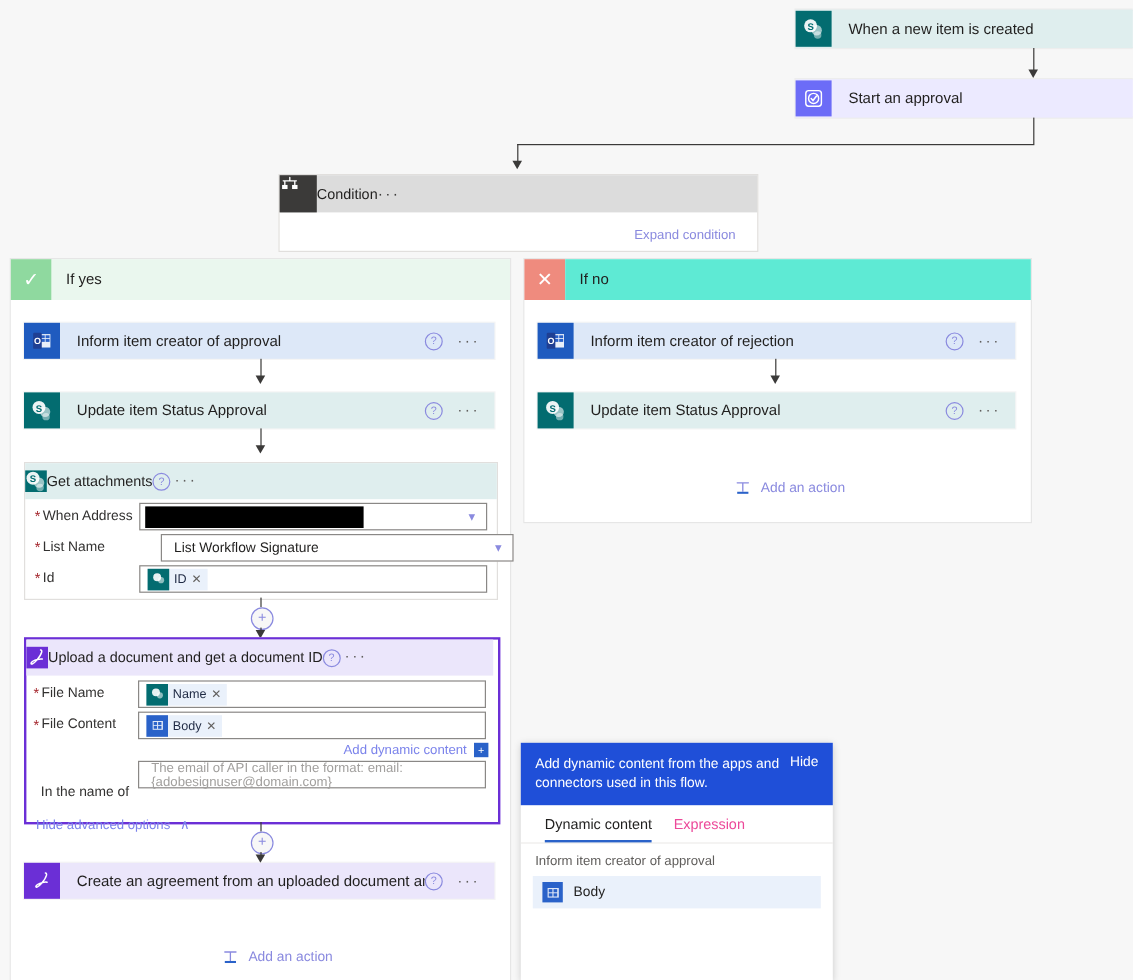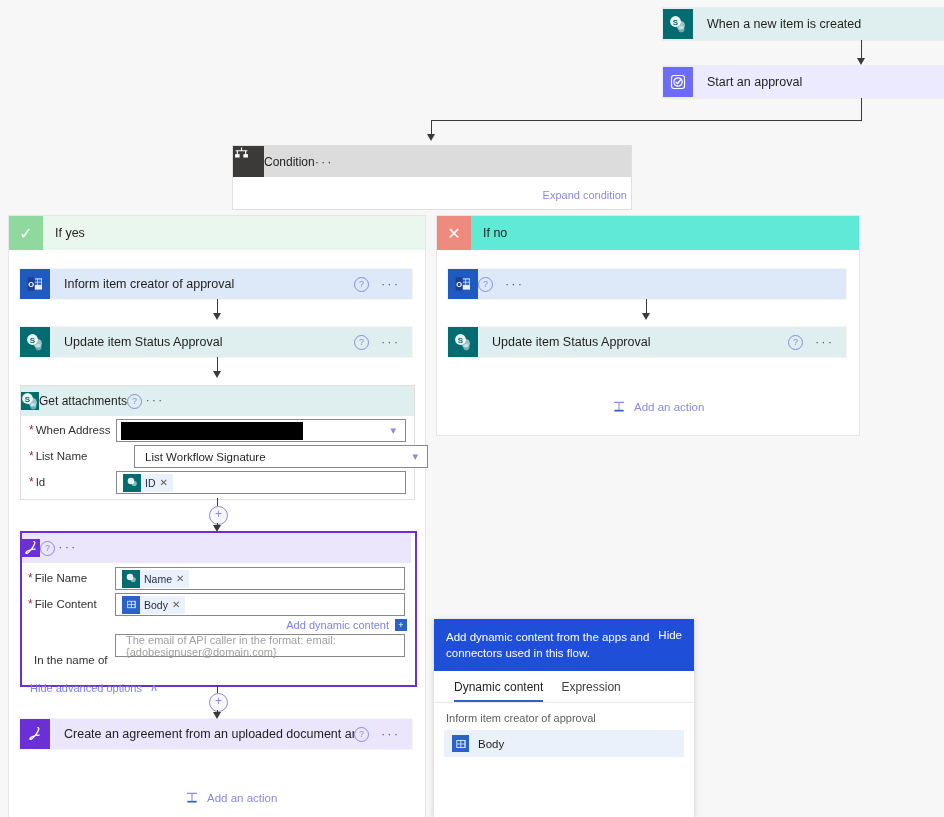--- a/index.html
+++ b/index.html
@@ -84,21 +84,21 @@
         border:1px solid #8a8adf;color:#8a8adf;font-size:12px;
         line-height:15px;text-align:center;background:#f7f7f7;cursor:pointer;}
 
   
   .dyn{position:absolute;background:#fff;box-shadow:0 1px 6px rgba(0,0,0,.18);}
   .dyn-hd{background:#1f4fd8;color:#fff;padding:10px 12px;display:flex;
           align-items:flex-start;}
   .dyn-hd .t{flex:1;font-size:11.5px;line-height:16px;}
   .dyn-hd .h{font-size:11.5px;cursor:pointer;}
   .dyn-tabs{display:flex;gap:18px;padding:9px 12px 0 20px;border-bottom:1px solid #edebe9;}
-  .dtab{font-size:12px;color:#404040;padding-bottom:6px;cursor:pointer;}
+  .dtab{font-size:12px;color:#ec4899;padding-bottom:6px;cursor:pointer;}
   .dtab.on{border-bottom:2px solid #2a62c9;color:#201f1e;}
   .dyn-search{background:#dcdcdc;padding:8px 10px;}
   .sbox{background:#fff;border:1px solid #8a8886;height:24px;display:flex;
         align-items:center;gap:7px;padding:0 8px;}
   .sbox .ph{font-size:11.5px;color:#605e5c;}
   .dyn-grp{font-size:11px;color:#605e5c;padding:9px 12px 6px 12px;}
   .dyn-item{display:flex;align-items:center;gap:9px;background:#eaf1fb;
             margin:0 10px;padding:5px 8px;cursor:pointer;}
   .dyn-item .lbl{font-size:11.5px;color:#201f1e;}
   svg{display:block;}
@@ -146,21 +146,21 @@
           <path d="M9 2v3M3.2 5h11.6M4.6 5v3.2M13.4 5v3.2" stroke="#ffffff" stroke-width="1.2" fill="none" stroke-linecap="round"></path>
           <rect x="2.2" y="8.6" width="4.8" height="3.6" fill="#ffffff"></rect>
           <rect x="11" y="8.6" width="4.8" height="3.6" fill="#ffffff"></rect>
         </svg>
       </div>
       <div class="ttl">Condition</div>
       <div class="acts">
         <span class="dots">···</span>
       </div>
     </div>
-    <div style="position:absolute;right:4px;top:42px;">
+    <div style="position:absolute;right:18px;top:42px;">
       <span class="link">Expand condition</span>
     </div>
   </div>
 
   <div class="branch yes" style="left:8px;top:215px;width:416px;height:602px;">
     <div class="branch-hd">
       <div class="mark">✓</div>
       <div class="hdbg">
           <span class="lbl">If yes</span>
         </div>
@@ -264,20 +264,21 @@
   <div class="vline" style="left:217px;top:523px;height:4px;"></div>
   <div class="arw" style="left:213px;top:525px;"></div>
 
   <div style="position:absolute;left:20px;top:531px;width:393px;height:152px;background:#fff;border:2px solid #6b2fd6;">
     <div style="position:absolute;left:0;top:0;width:389px;height:30px;background:#ebe6fb;display:flex;align-items:center;">
       <div class="ico ic-pdf">
         <svg width="18" height="18" viewBox="0 0 18 18">
           <path d="M11.8 2.6c.9 0 1.2.8.9 1.9-.5 1.9-2.3 4.6-4 6.6-1.4 1.6-2.9 2.9-3.8 3.2-.8.3-1.2-.2-.9-.9.5-1.1 2.6-2.2 5.2-2.9 1.7-.4 3.2-.5 4-.3" fill="none" stroke="#ffffff" stroke-width="1.25" stroke-linecap="round"></path>
         </svg>
       </div>
+      <div class="ttl">Upload a document and get a document ID</div>
       <div class="acts">
         <span class="help">?</span>
         <span class="dots lt">···</span>
       </div>
     </div>
 
     <div class="frow" style="left:6px;top:38px;">
       <span class="req">*</span>
       <span class="flabel">File Name</span>
     </div>
@@ -374,20 +375,21 @@
       <svg width="18" height="18" viewBox="0 0 18 18">
         <rect x="7" y="3.4" width="9" height="11.2" fill="#ffffff" opacity=".9"></rect>
         <rect x="8" y="4.4" width="3.3" height="2.4" fill="#2a62c9"></rect>
         <rect x="12" y="4.4" width="3.3" height="2.4" fill="#2a62c9"></rect>
         <rect x="8" y="7.5" width="3.3" height="2.4" fill="#2a62c9"></rect>
         <rect x="12" y="7.5" width="3.3" height="2.4" fill="#2a62c9"></rect>
         <rect x="1.6" y="2.3" width="7.2" height="13.4" rx="1" fill="#1f3f93"></rect>
         <text x="5.2" y="11.6" font-size="7.5" fill="#ffffff" font-family="Liberation Sans, sans-serif" text-anchor="middle" font-weight="bold">O</text>
       </svg>
     </div>
+    <div class="ttl">Inform item creator of rejection</div>
     <div class="acts">
       <span class="help">?</span>
       <span class="dots lt">···</span>
     </div>
   </div>
   <div class="vline" style="left:646px;top:299px;height:18px;"></div>
   <div class="arw" style="left:642px;top:313px;"></div>
 
   <div class="card" style="left:448px;top:327px;width:398px;height:30px;background:#dfeeee;">
     <div class="ico ic-sp">

